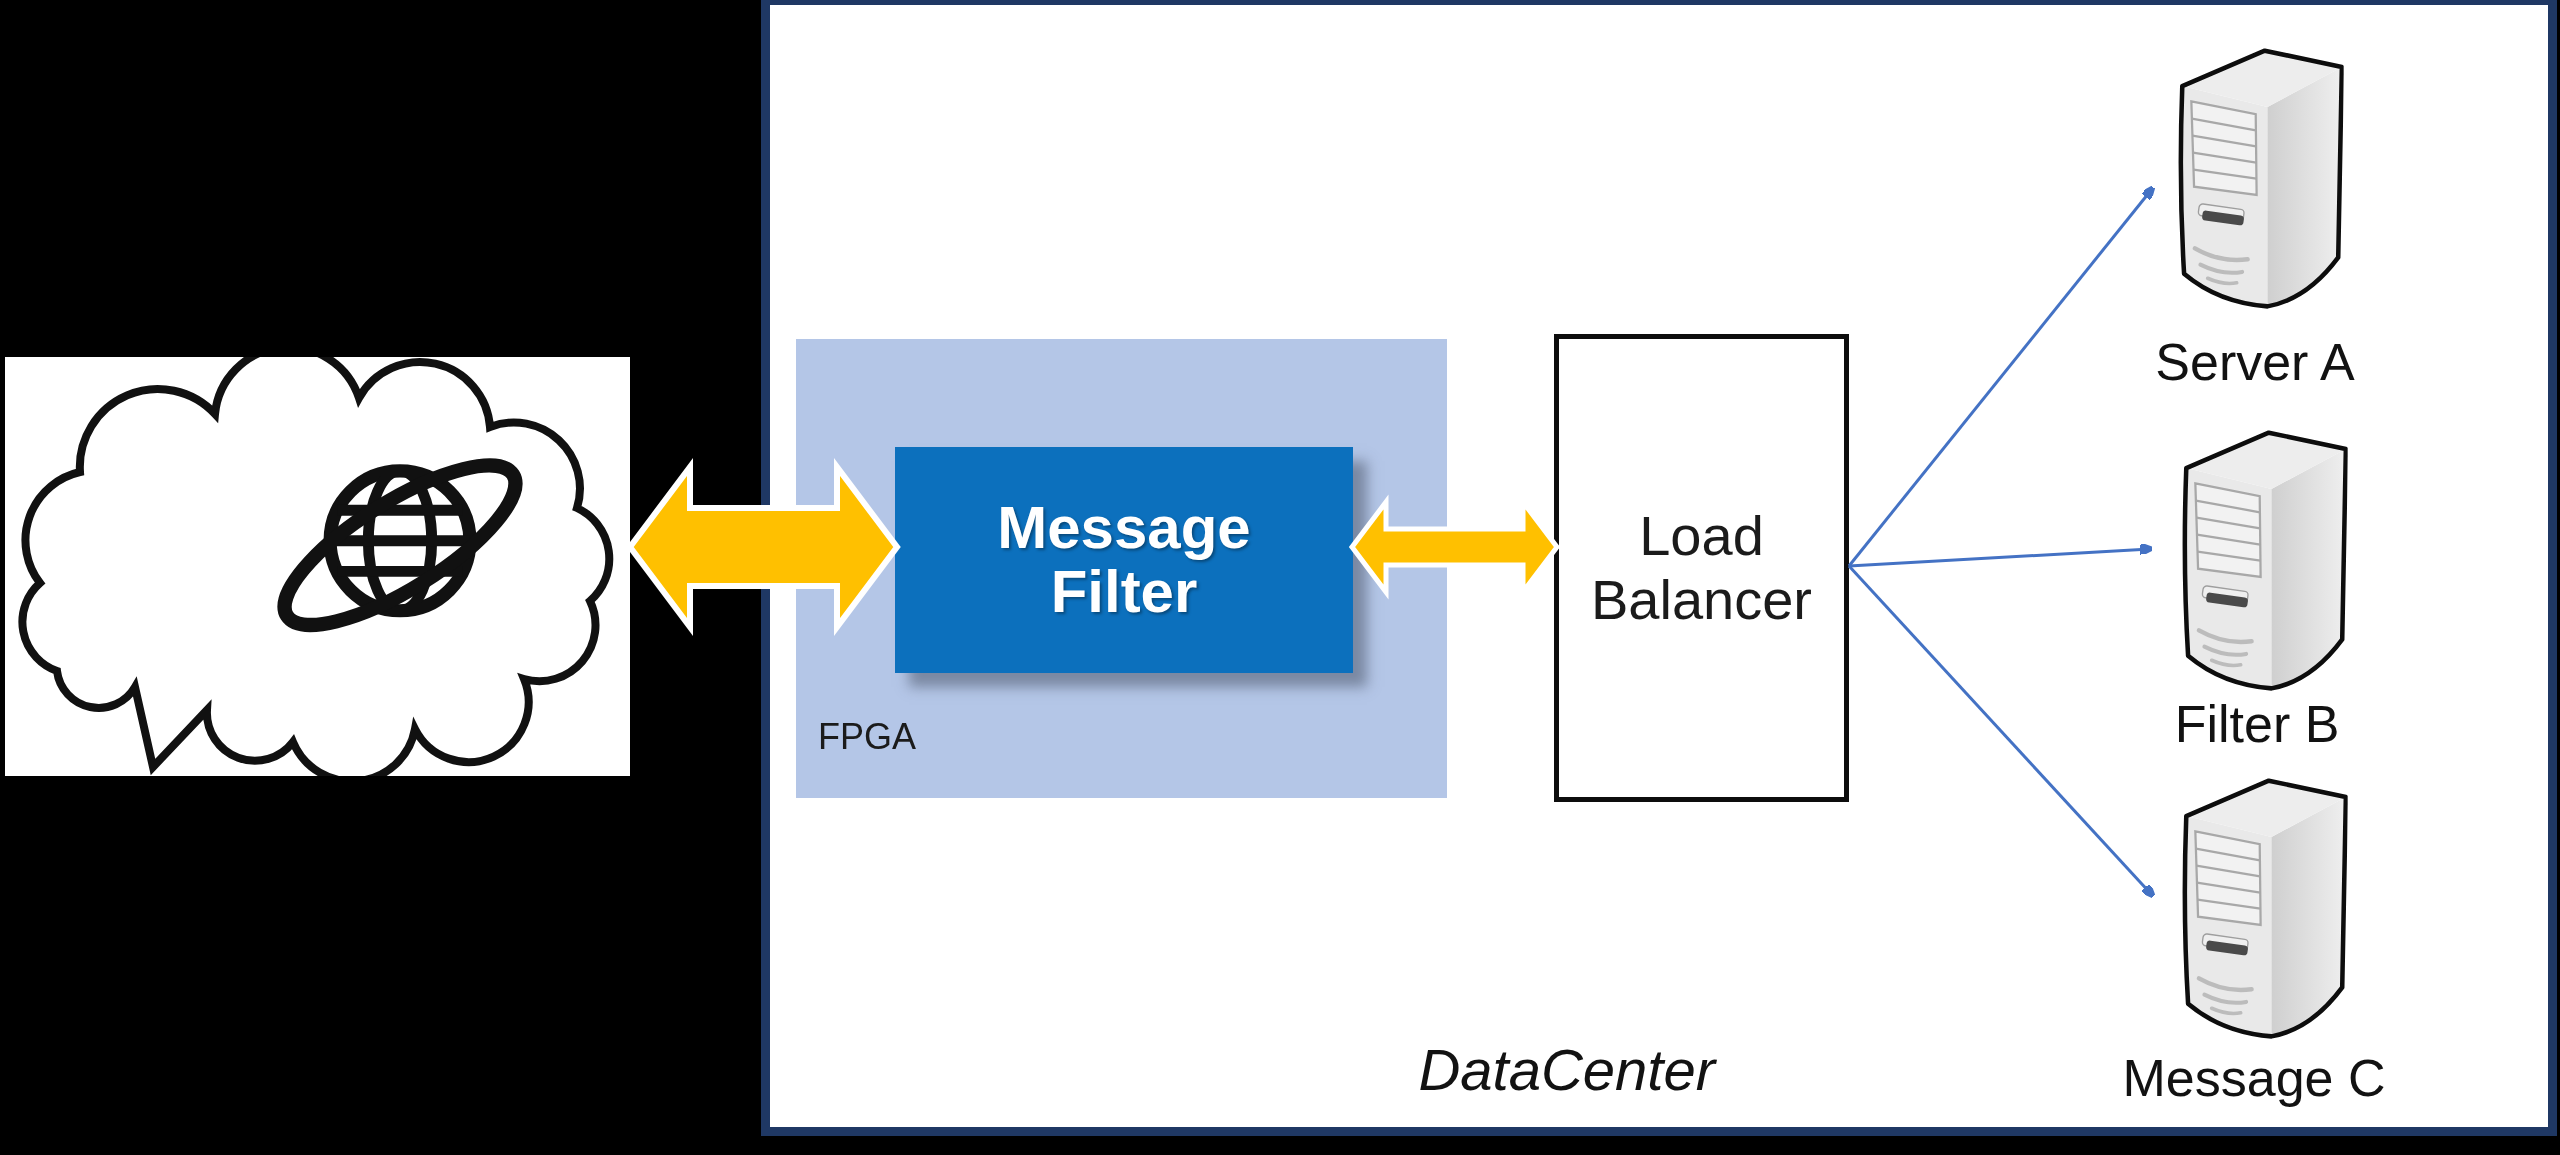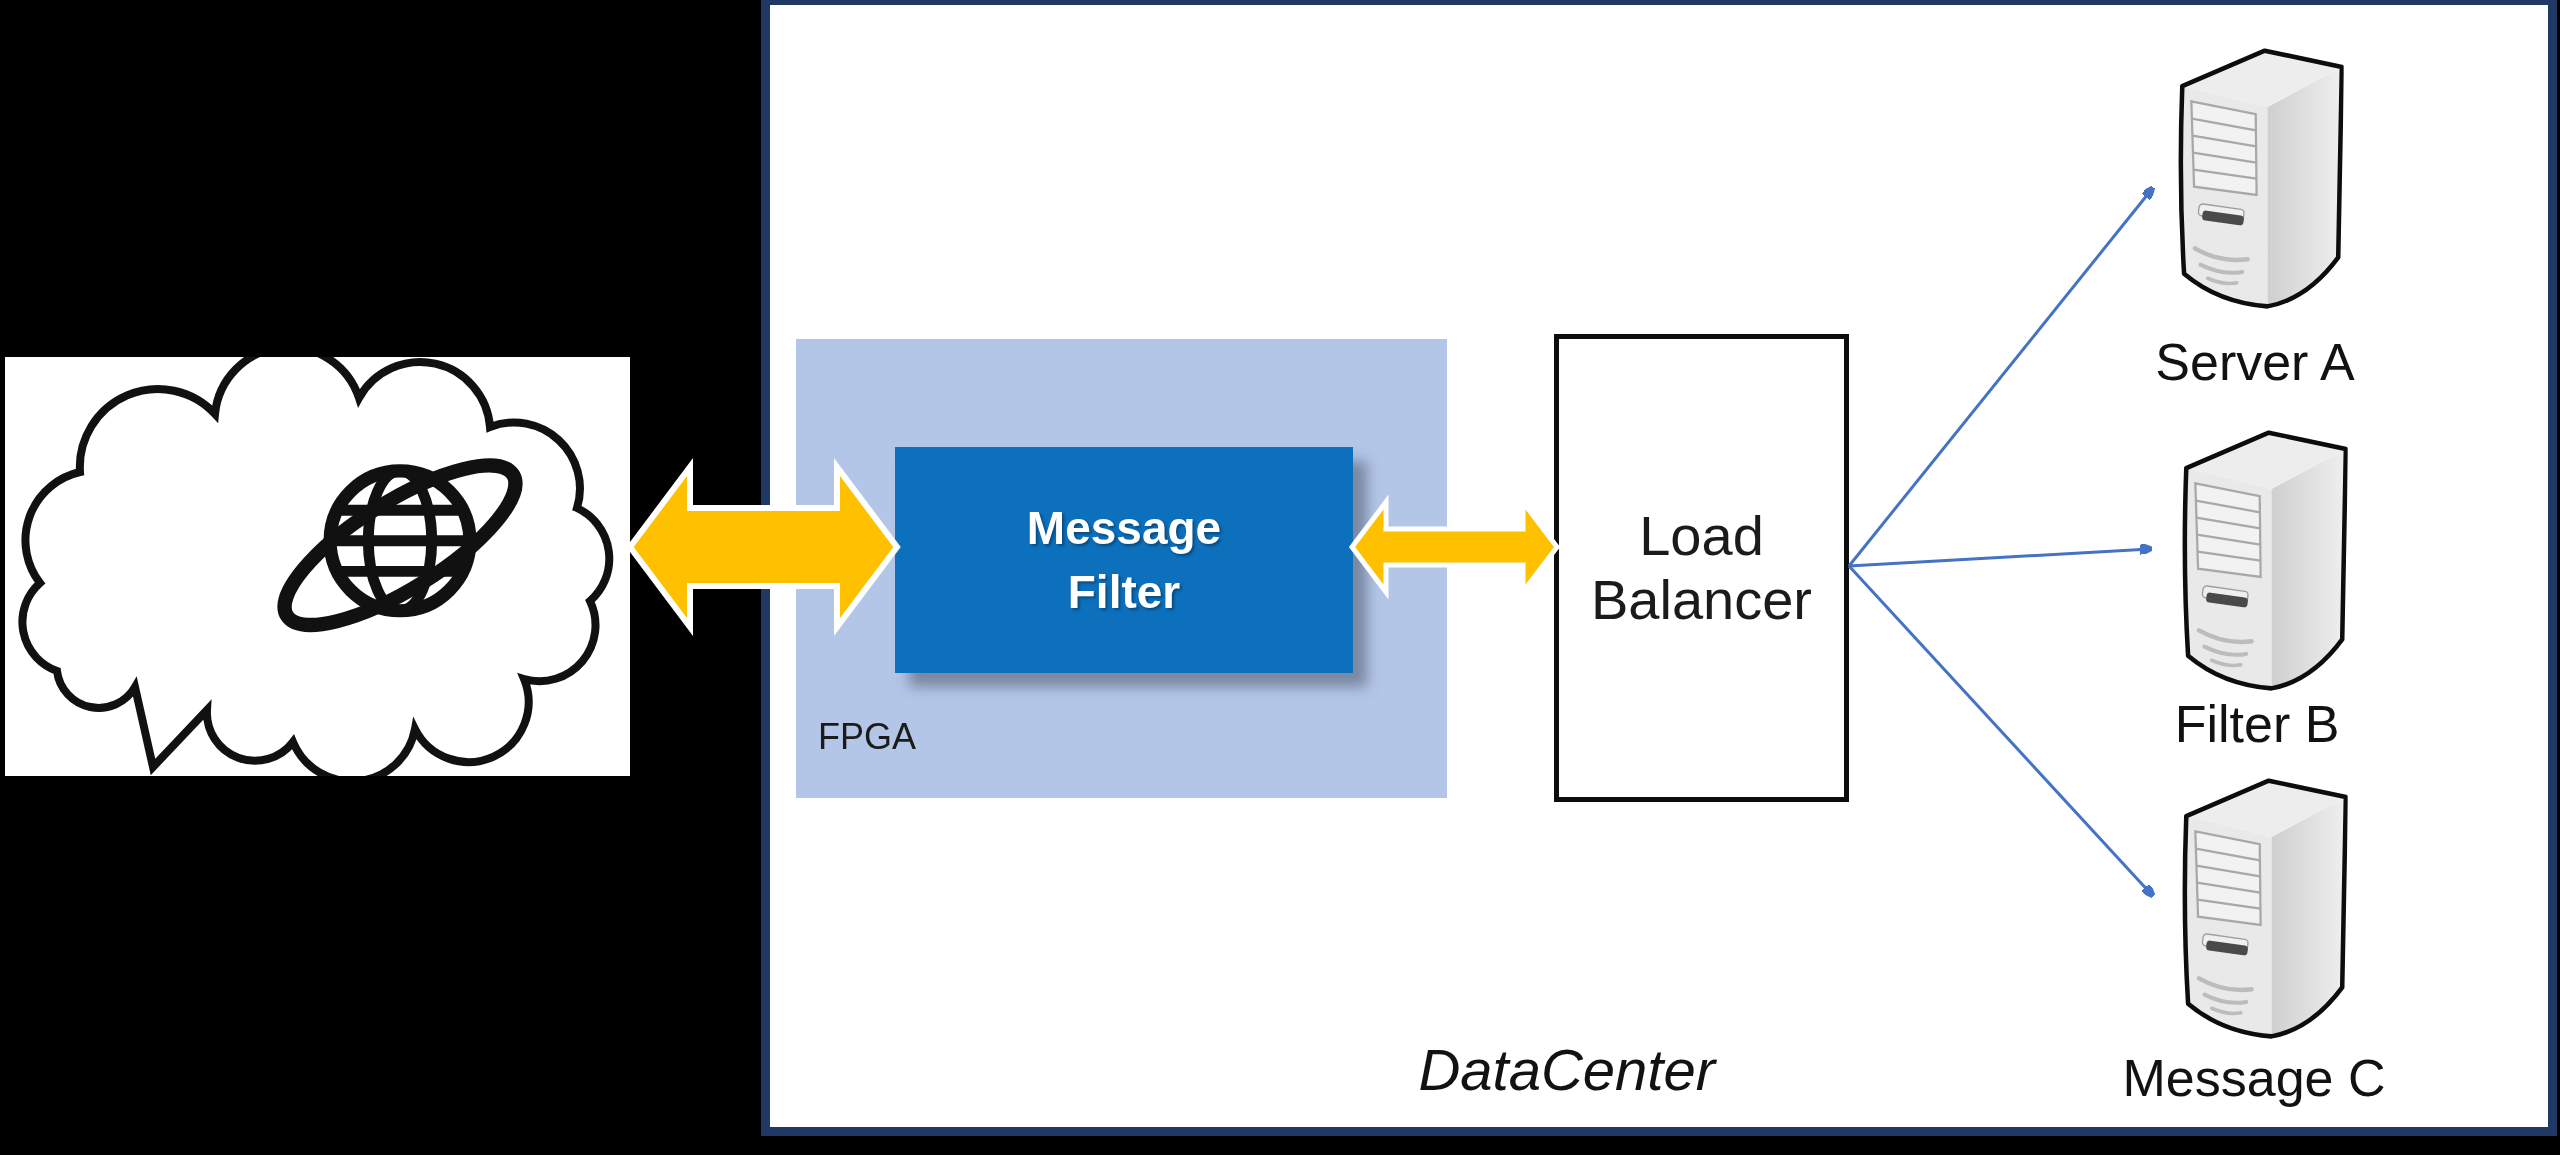--- a/index.html
+++ b/index.html
@@ -19,21 +19,21 @@
 
   
   .fpga-box{position:absolute;left:796px;top:339px;width:651px;height:459px;background:#B4C6E7;}
   .fpga-label{position:absolute;left:818px;top:716px;font-size:36px;color:#1b1b1b;}
 
   
   .mf-box{position:absolute;left:895px;top:447px;width:458px;height:226px;background:#0C70BD;
     box-shadow:14px 14px 12px rgba(75,85,105,0.55);
     display:flex;align-items:center;justify-content:center;}
   .mf-label{white-space:pre-line;text-align:center;color:#fff;font-weight:bold;
-    font-size:46px;line-height:64px;text-shadow:2px 2px 3px rgba(0,0,0,0.35);}
+    font-size:60px;line-height:64px;text-shadow:2px 2px 3px rgba(0,0,0,0.35);}
 
   
   .lb-box{position:absolute;left:1554px;top:334px;width:295px;height:468px;background:#ffffff;
     border:5px solid #0d0d0d;box-sizing:border-box;
     display:flex;align-items:center;justify-content:center;}
   .lb-label{white-space:pre-line;text-align:center;color:#1b1b1b;font-size:56px;line-height:64px;}
 
   
   .overlay-svg{position:absolute;left:0;top:0;pointer-events:none;}
 

